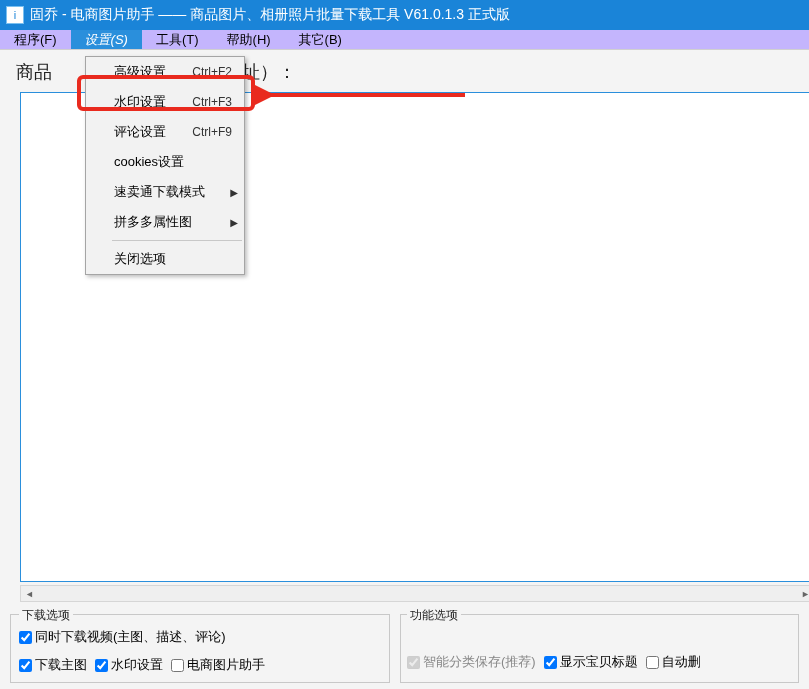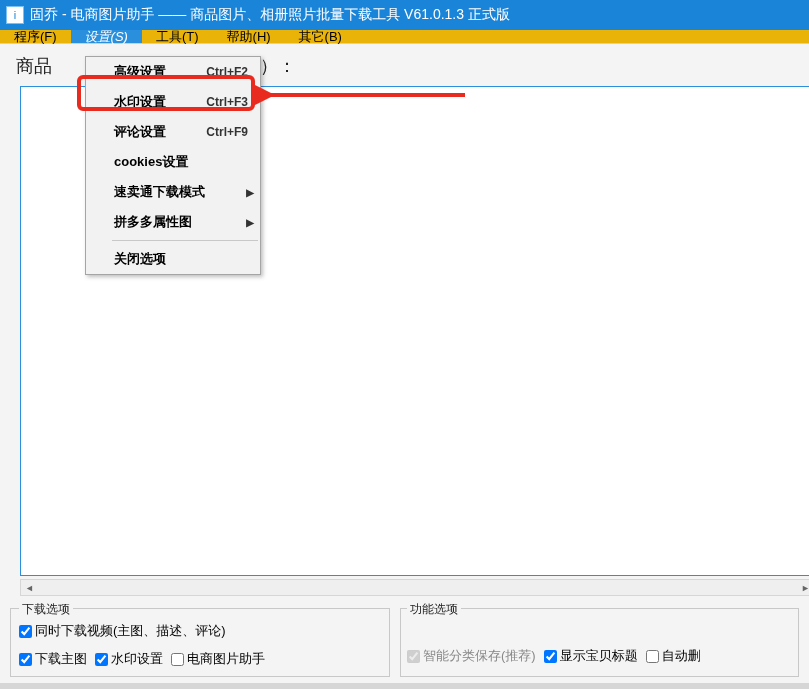--- a/index.html
+++ b/index.html
@@ -27,22 +27,22 @@
       background: #fff;
       margin-right: 6px;
       display: flex;
       align-items: center;
       justify-content: center;
       font-size: 11px;
       color: #1a84d8;
       border: 1px solid #7ac0f0;
     }
     .menubar {
-      background: #eab308;
-      height: 14px;
+      background: #c4b5fd;
+      height: 20px;
       display: flex;
       align-items: stretch;
       border-bottom: 1px solid #d0d0d0;
     }
     .menu-item {
       padding: 0 14px;
       display: flex;
       align-items: center;
       cursor: default;
       font-size: 13px;
@@ -140,26 +140,25 @@
       color: #000;
     }
     .cb input { width: 13px; height: 13px; }
     .cb.disabled { color: #888; }
     .row1 { margin-bottom: 10px; }
     
     .dropdown {
       position: absolute;
       left: 85px;
       top: 56px;
-      width: 176px;
+      width: 160px;
       background: #f2f2f2;
       border: 1px solid #a5a5a5;
       box-shadow: 2px 2px 4px rgba(0,0,0,0.25);
       z-index: 10;
-      font-weight: bold;
     }
     .dd-item {
       display: flex;
       justify-content: space-between;
       align-items: center;
       padding: 6px 12px 6px 28px;
       font-size: 13px;
       color: #000;
       cursor: default;
     }

